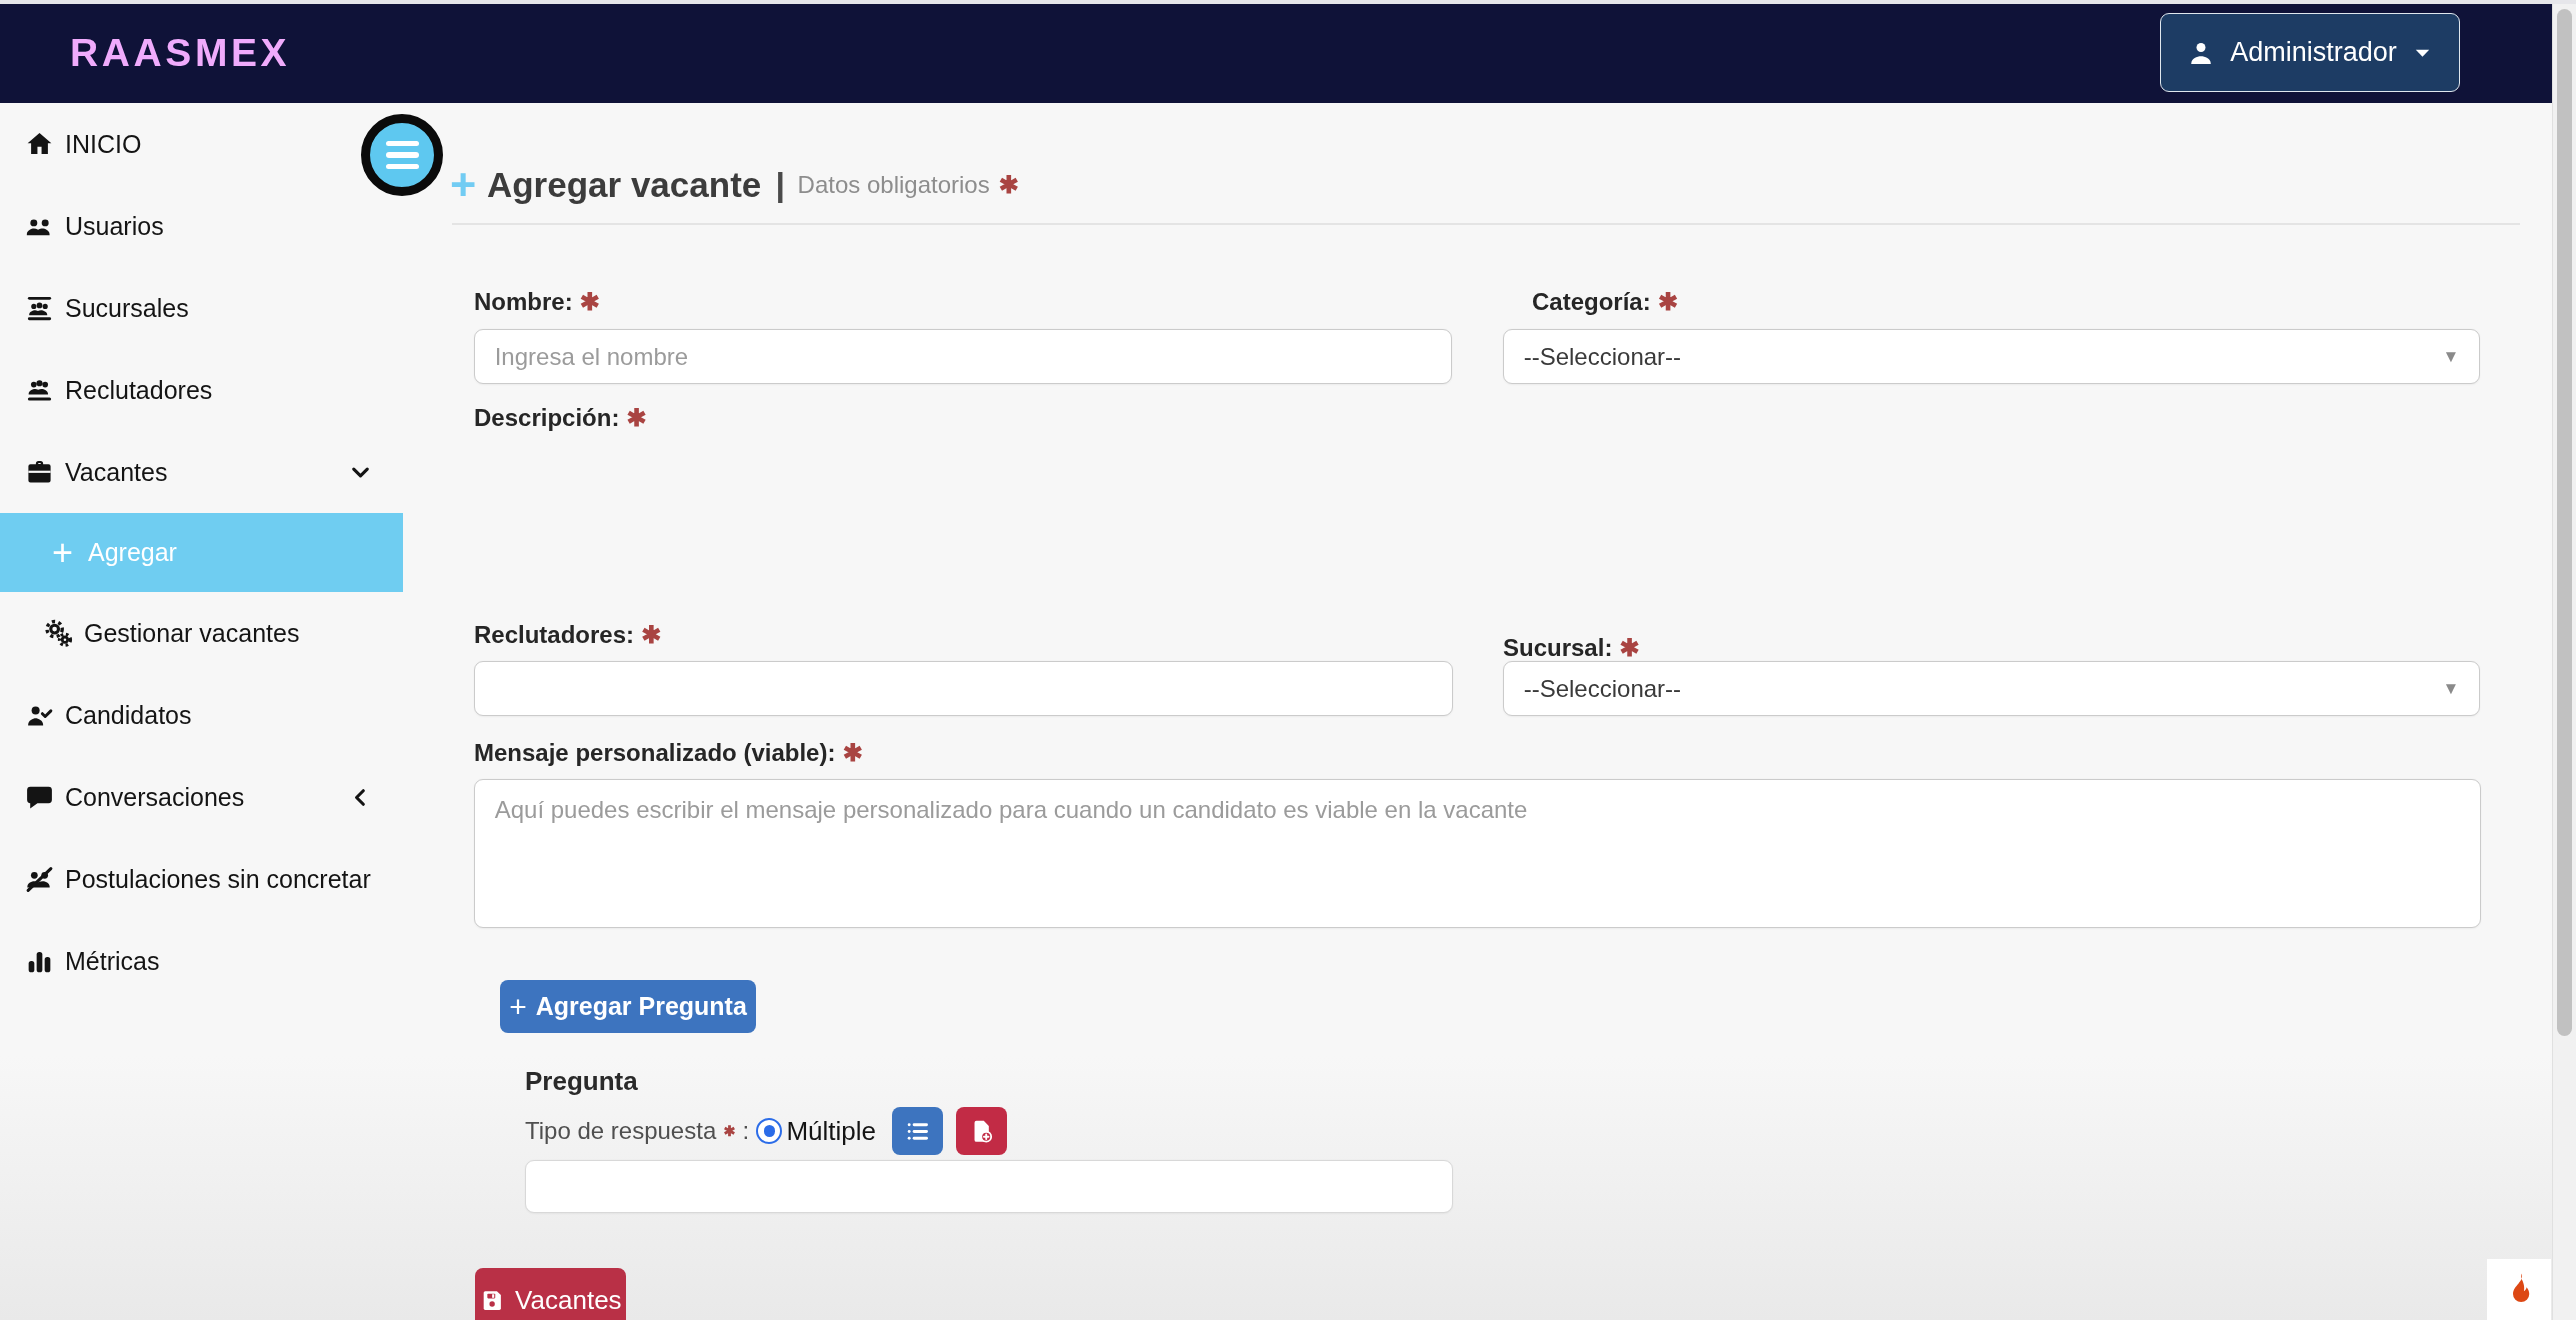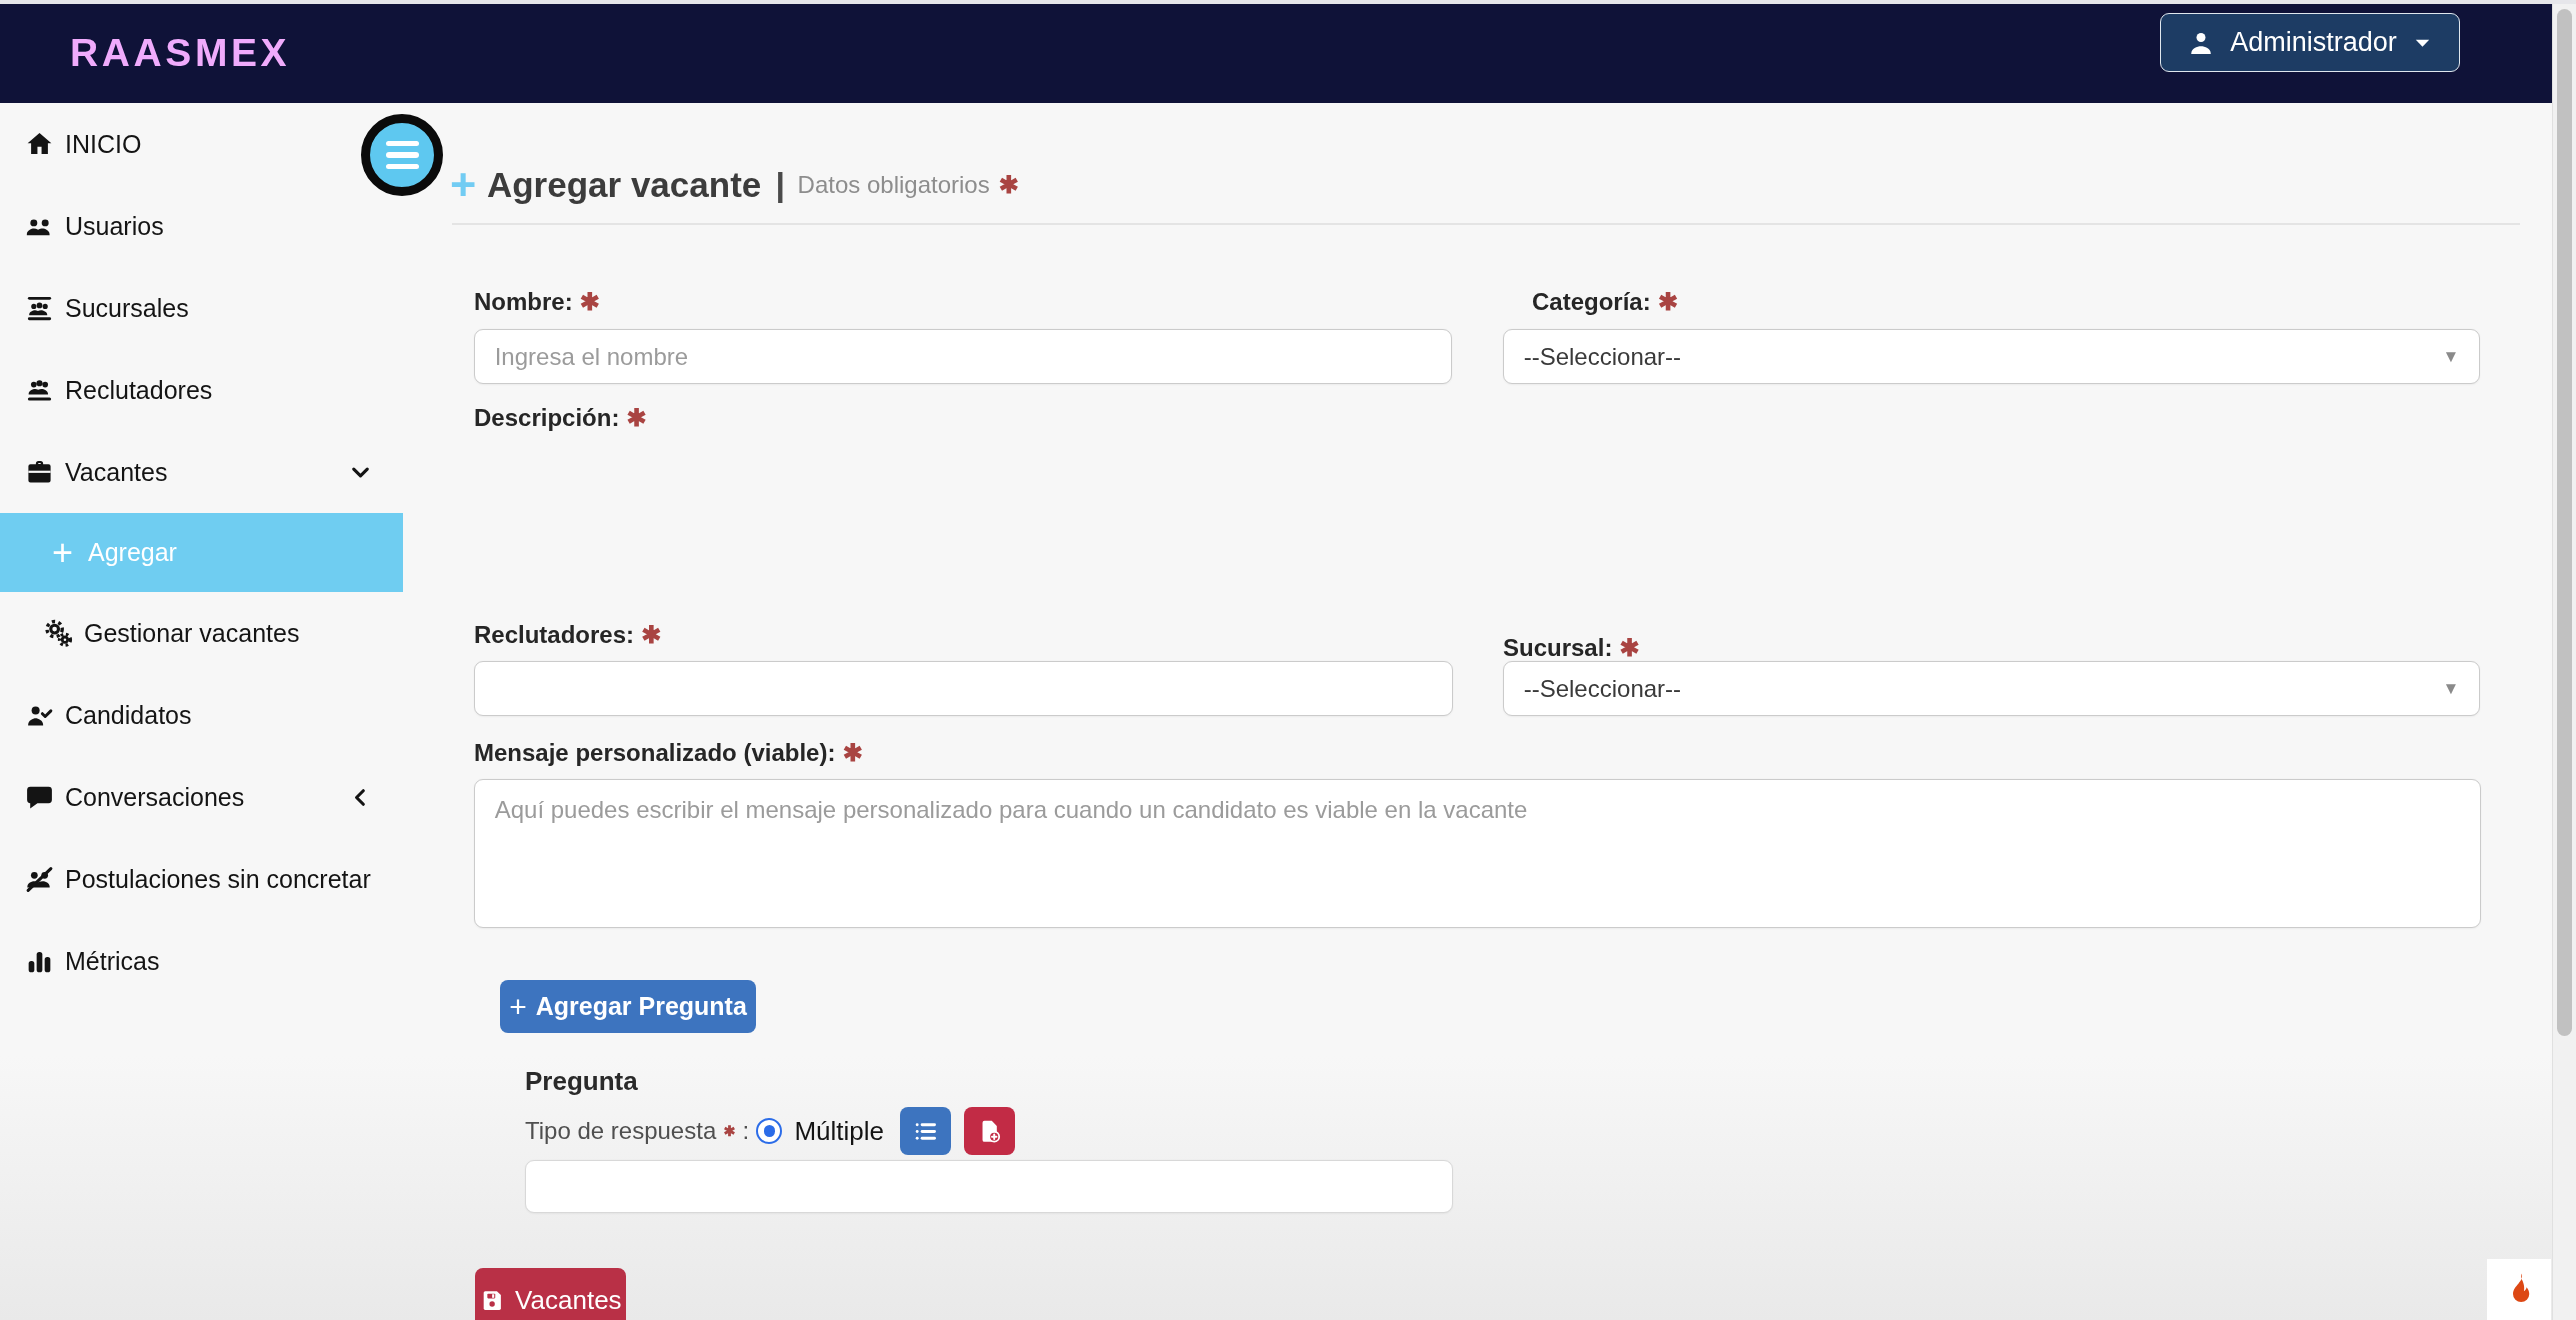--- a/index.html
+++ b/index.html
@@ -5,21 +5,21 @@
   html,body{margin:0;padding:0;}
   #app{position:relative;width:2576px;height:1320px;overflow:hidden;
        background:linear-gradient(180deg,#f7f7f7 0%,#f7f7f7 80%,#e9e9e9 100%);
        font-family:"Liberation Sans",sans-serif;}
   .top-strip{position:absolute;top:0;left:0;right:0;height:3.6px;background:#e6e6ea;}
 
   
   .header{position:absolute;top:3.6px;left:0;width:2552px;height:99px;background:#0f1238;}
   .logo{position:absolute;left:70px;top:50%;transform:translateY(-50%);
         font-size:39px;font-weight:700;letter-spacing:3.6px;color:#f0abfc;}
-  .user-btn{position:absolute;right:92px;top:9.8px;height:59px;padding:0 25px;
+  .user-btn{position:absolute;right:92px;top:9.8px;height:79px;padding:0 25px;
         display:flex;align-items:center;gap:14.3px;background:#1d3c64;
         border:1.8px solid #dfe7ee;border-radius:9px;color:#fff;font-size:27px;cursor:pointer;box-sizing:border-box;}
   .user-btn svg{width:30px;height:30px;}
   .user-caret svg{width:23px;height:23px;}
 
   
   .scroll-track{position:absolute;right:0;top:3.6px;width:24px;height:1317px;background:#f1f1f1;border-left:0.9px solid #e0e0e0;box-sizing:border-box;}
   .scroll-thumb{position:absolute;left:3.6px;top:5.4px;width:15px;height:1027px;background:#c1c1c1;border-radius:8px;}
 
   
@@ -66,21 +66,21 @@
   .addq-btn{position:absolute;left:500px;top:980px;width:256px;height:53px;background:#3d74bf;font-size:25px;gap:9px;}
   .addq-btn .bplus{font-size:30px;font-weight:400;line-height:1;}
 
   .q-heading{position:absolute;left:525px;top:1066px;font-size:26px;font-weight:700;color:#2a2a2a;}
   .tipo-row{position:absolute;left:525px;top:1106px;height:50px;display:flex;align-items:center;}
   .tipo-label{font-size:24px;color:#4f4f4f;}
   .tipo-colon{font-size:24px;color:#4f4f4f;margin:0 7.2px 0 7.2px;}
   .radio{width:26px;height:26px;border:2.7px solid #2b6ce8;border-radius:50%;background:#fff;
          display:flex;align-items:center;justify-content:center;box-sizing:border-box;cursor:pointer;}
   .radio .dot{width:11.6px;height:11.6px;background:#2b6ce8;border-radius:50%;}
-  .radio-label{font-size:26px;color:#141414;margin-left:12px;}
+  .radio-label{font-size:26px;color:#141414;margin-left:4px;}
   .icon-btn{width:51px;height:48px;border-radius:8px;display:flex;align-items:center;justify-content:center;cursor:pointer;border:none;}
   .icon-btn svg{width:27px;height:27px;}
   .blue{background:#3d74bf;margin-left:16px;}
   .red{background:#c22b45;margin-left:12.5px;}
 
   .save-btn{position:absolute;left:475px;top:1268px;width:151px;height:64px;background:#b93046;font-size:26px;gap:10.7px;font-weight:400;}
   .save-btn svg{width:25px;height:25px;}
 
   
   .flame-panel{position:absolute;left:2487px;top:1259px;width:64px;height:61px;background:#fff;

